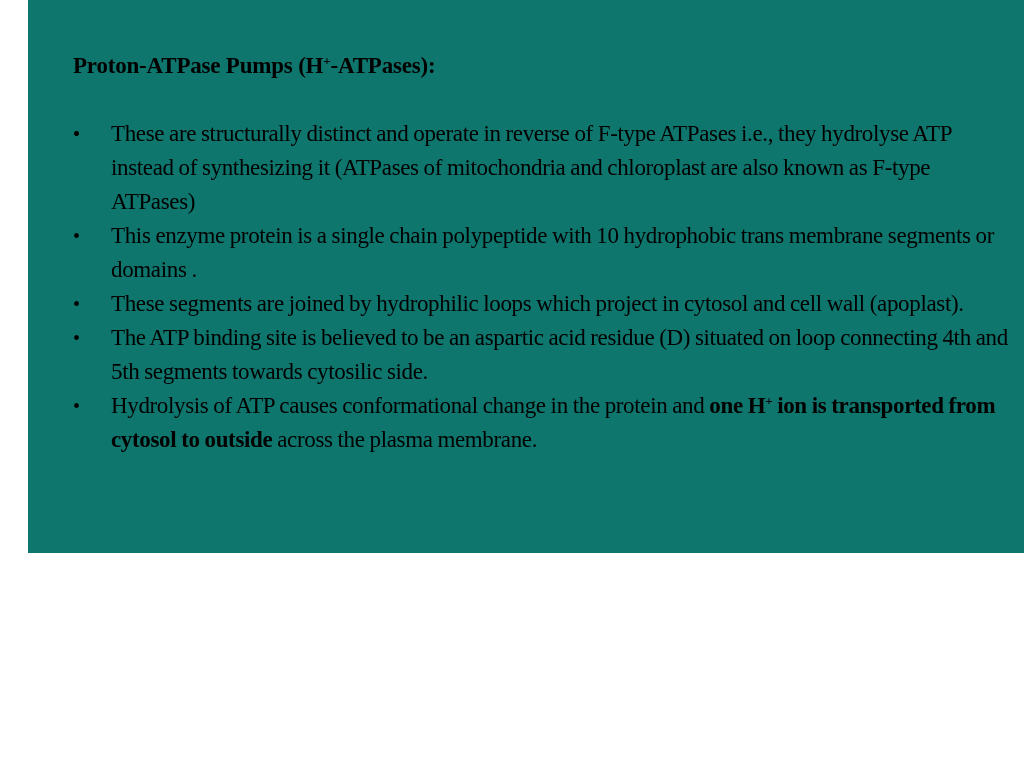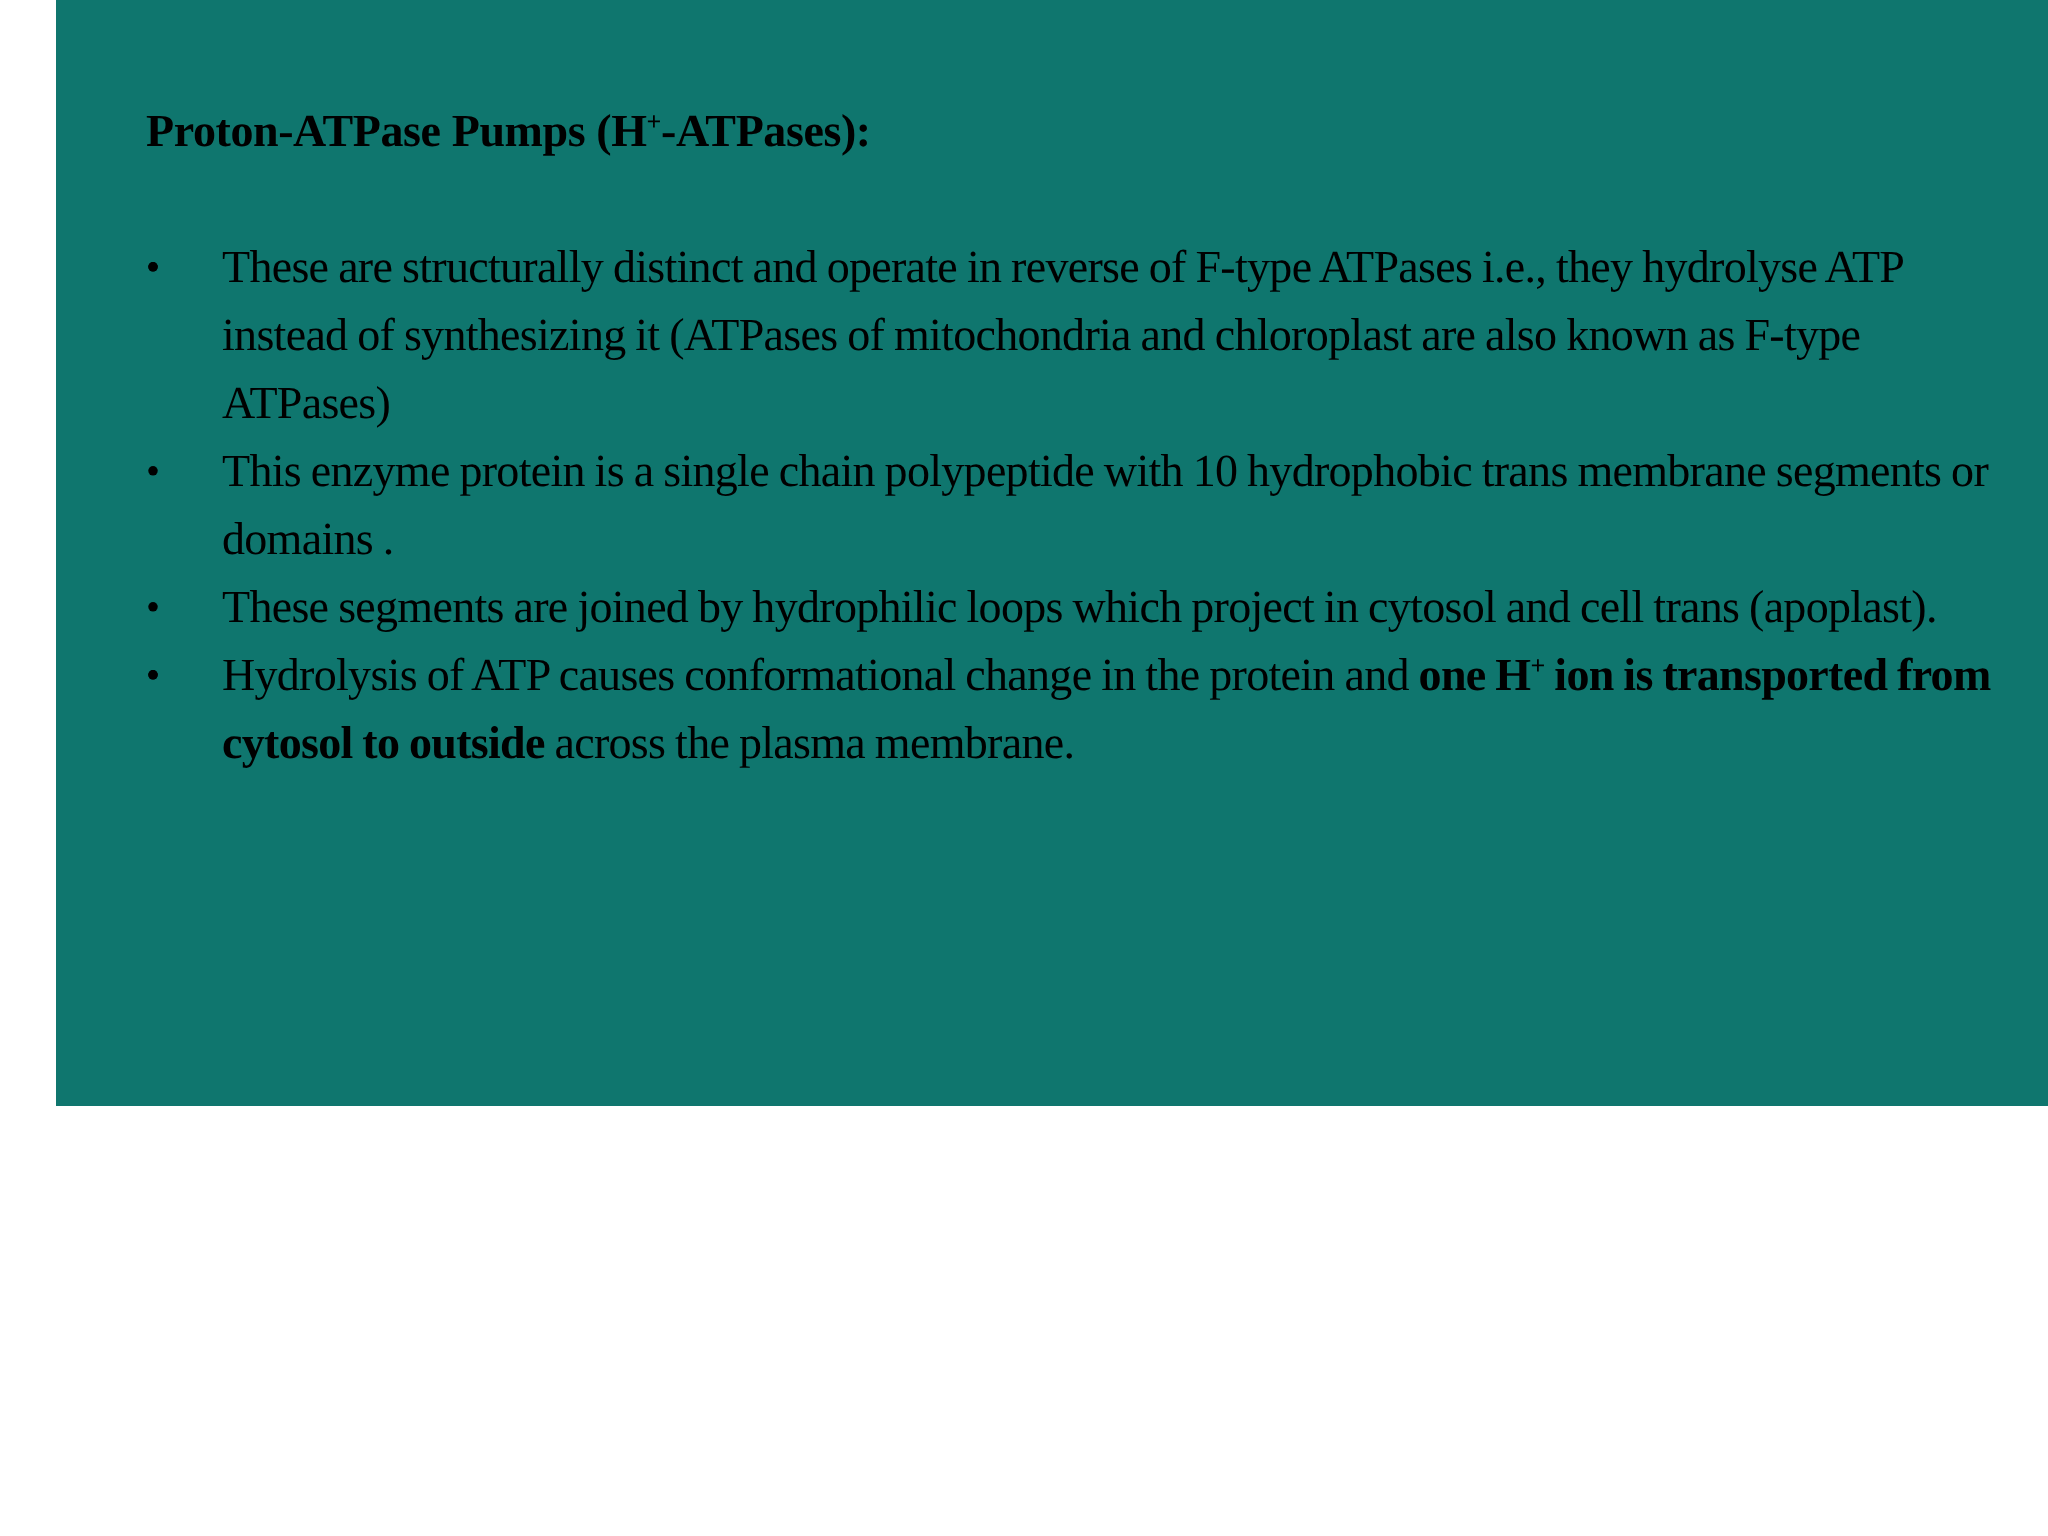--- a/index.html
+++ b/index.html
@@ -83,23 +83,24 @@
     <li class="bullet">
       <span class="bullet-dot">•</span>
       <span class="bullet-text">These are structurally distinct and operate in reverse of F-type ATPases i.e., they hydrolyse ATP instead of synthesizing it (ATPases of mitochondria and chloroplast are also known as F-type ATPases)</span>
     </li>
     <li class="bullet">
       <span class="bullet-dot">•</span>
       <span class="bullet-text">This enzyme protein is a single chain polypeptide with 10 hydrophobic trans membrane segments or domains .</span>
     </li>
     <li class="bullet">
       <span class="bullet-dot">•</span>
-      <span class="bullet-text">These segments are joined by hydrophilic loops which project in cytosol and cell trans (apoplast).</span>
+      <span class="bullet-text">These segments are joined by hydrophilic loops which project in cytosol and cell wall (apoplast).</span>
     </li>
     <li class="bullet">
       <span class="bullet-dot">•</span>
+      <span class="bullet-text">The ATP binding site is believed to be an aspartic acid residue (D) situated on loop connecting 4th and 5th segments towards cytosilic side.</span>
     </li>
     <li class="bullet">
       <span class="bullet-dot">•</span>
       <span class="bullet-text"><span>Hydrolysis of ATP causes conformational change in the protein and </span><b><span>one H</span><sup>+</sup><span> ion is transported from cytosol to outside</span></b><span> across the plasma membrane.</span></span>
     </li>
   </ul>
 </div>
 
 </body></html>

